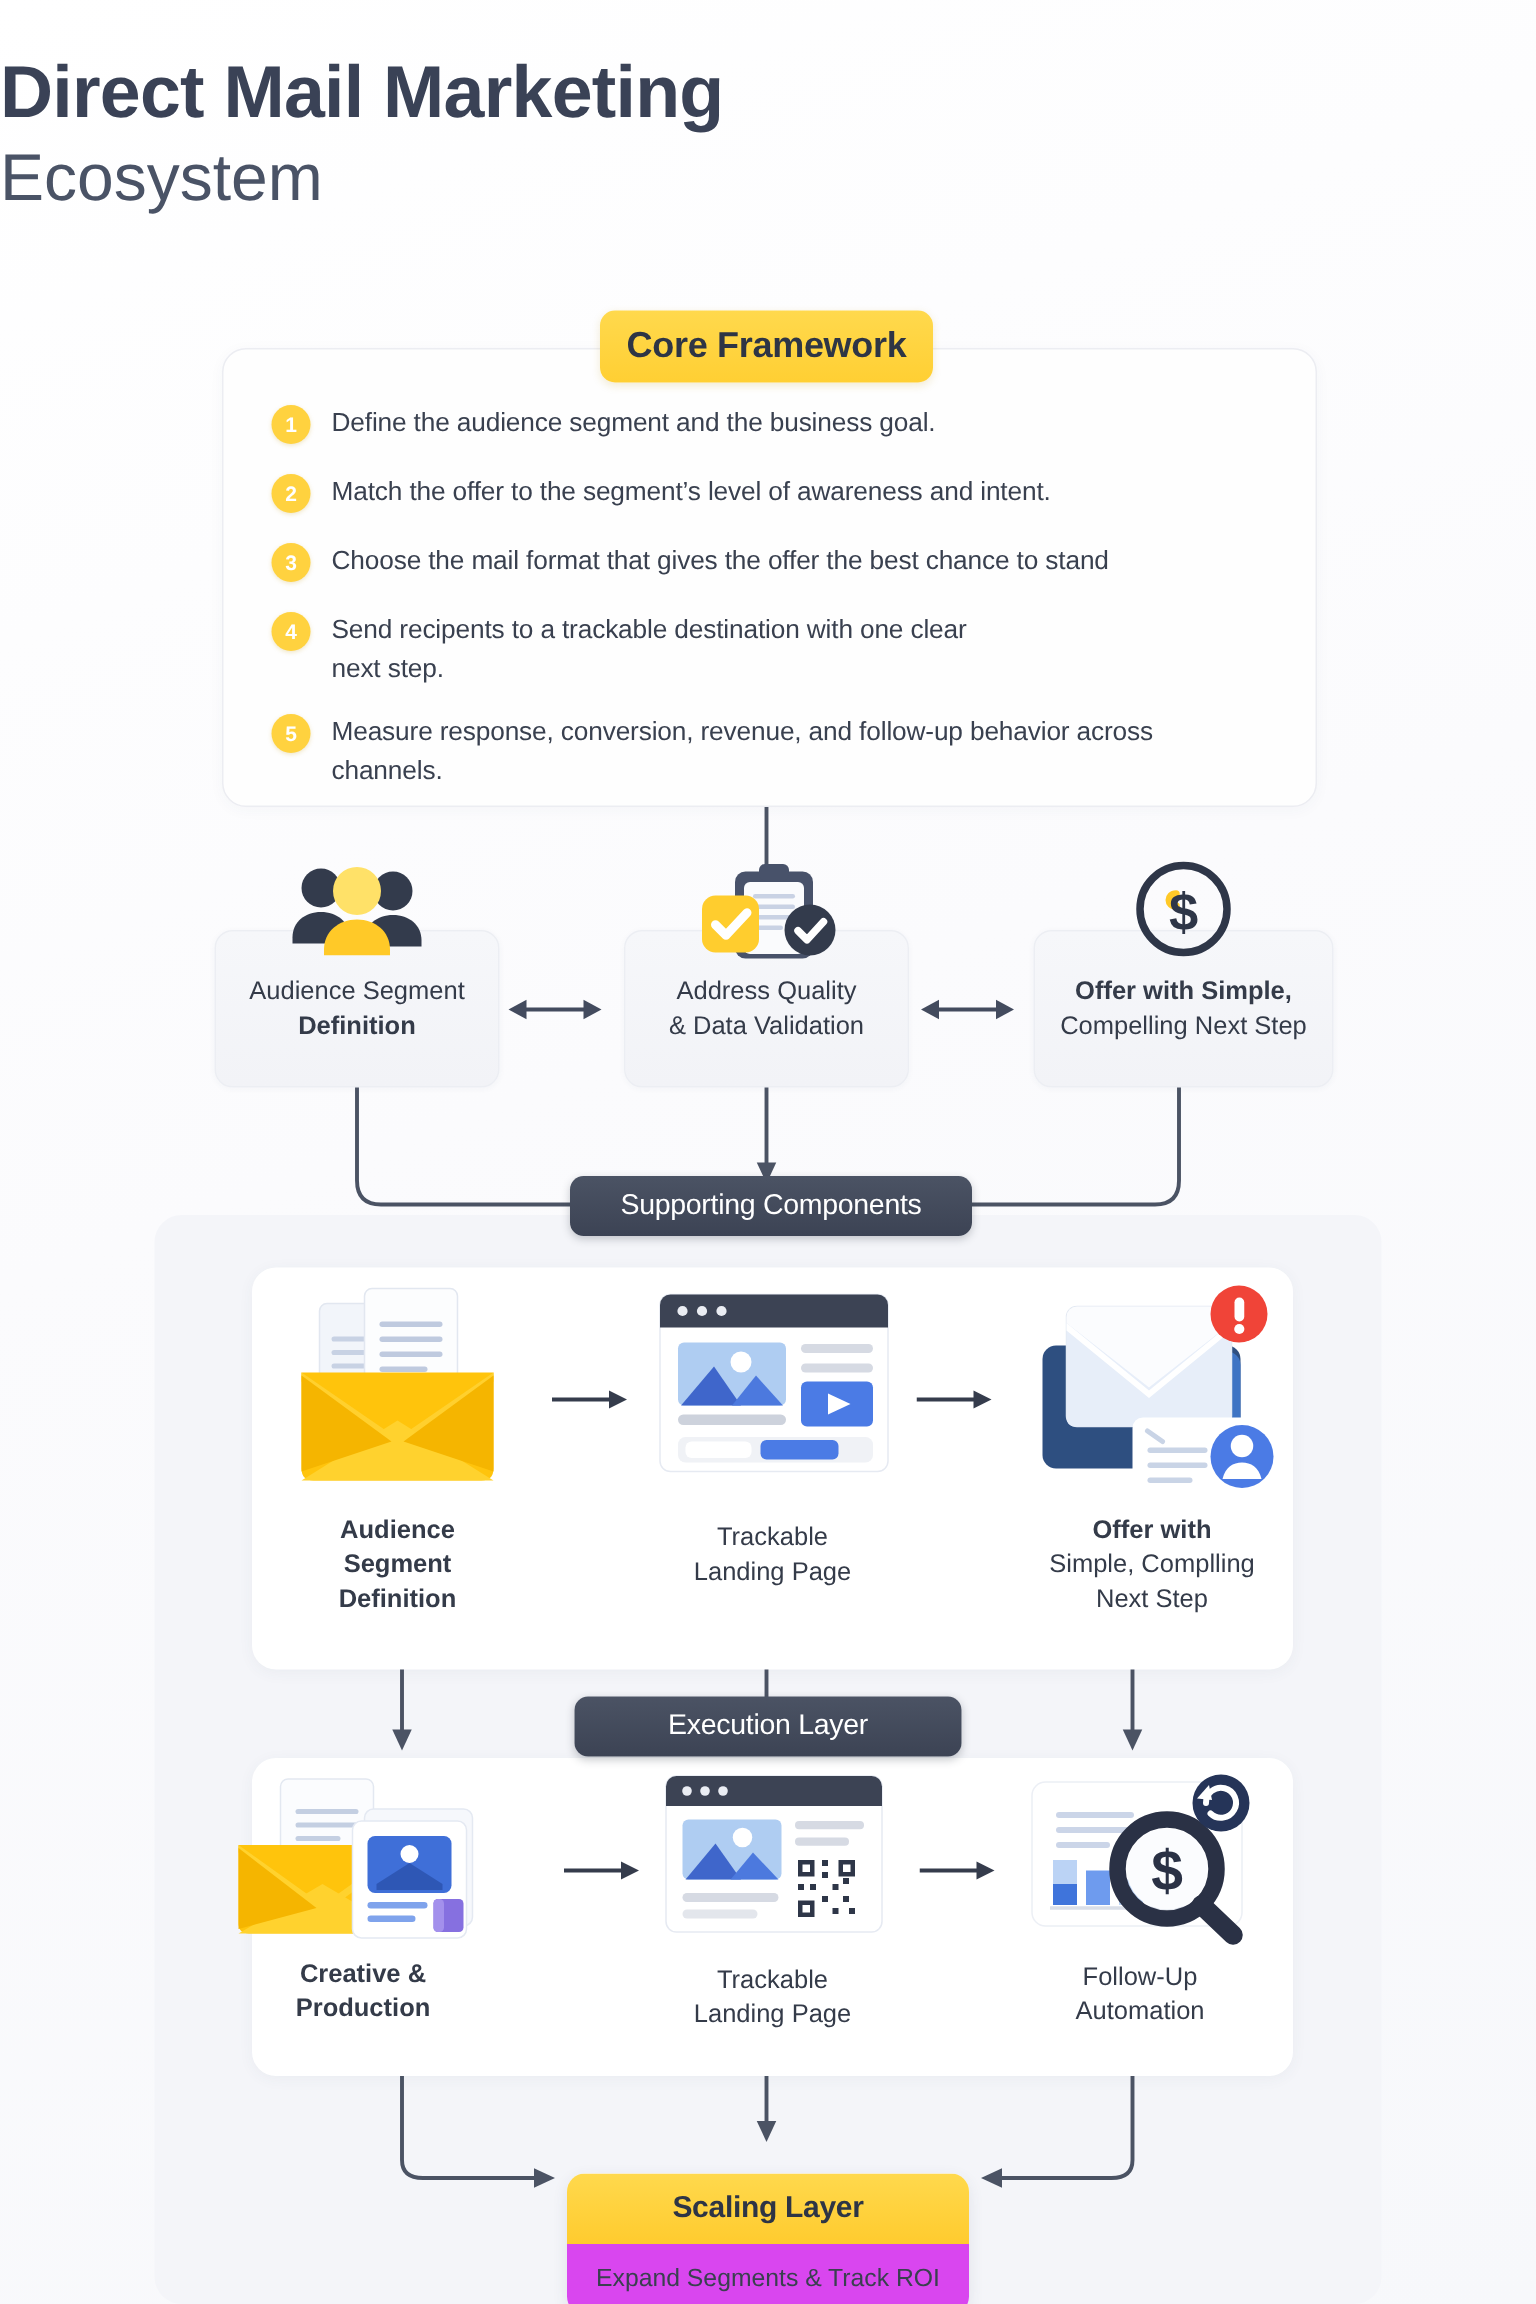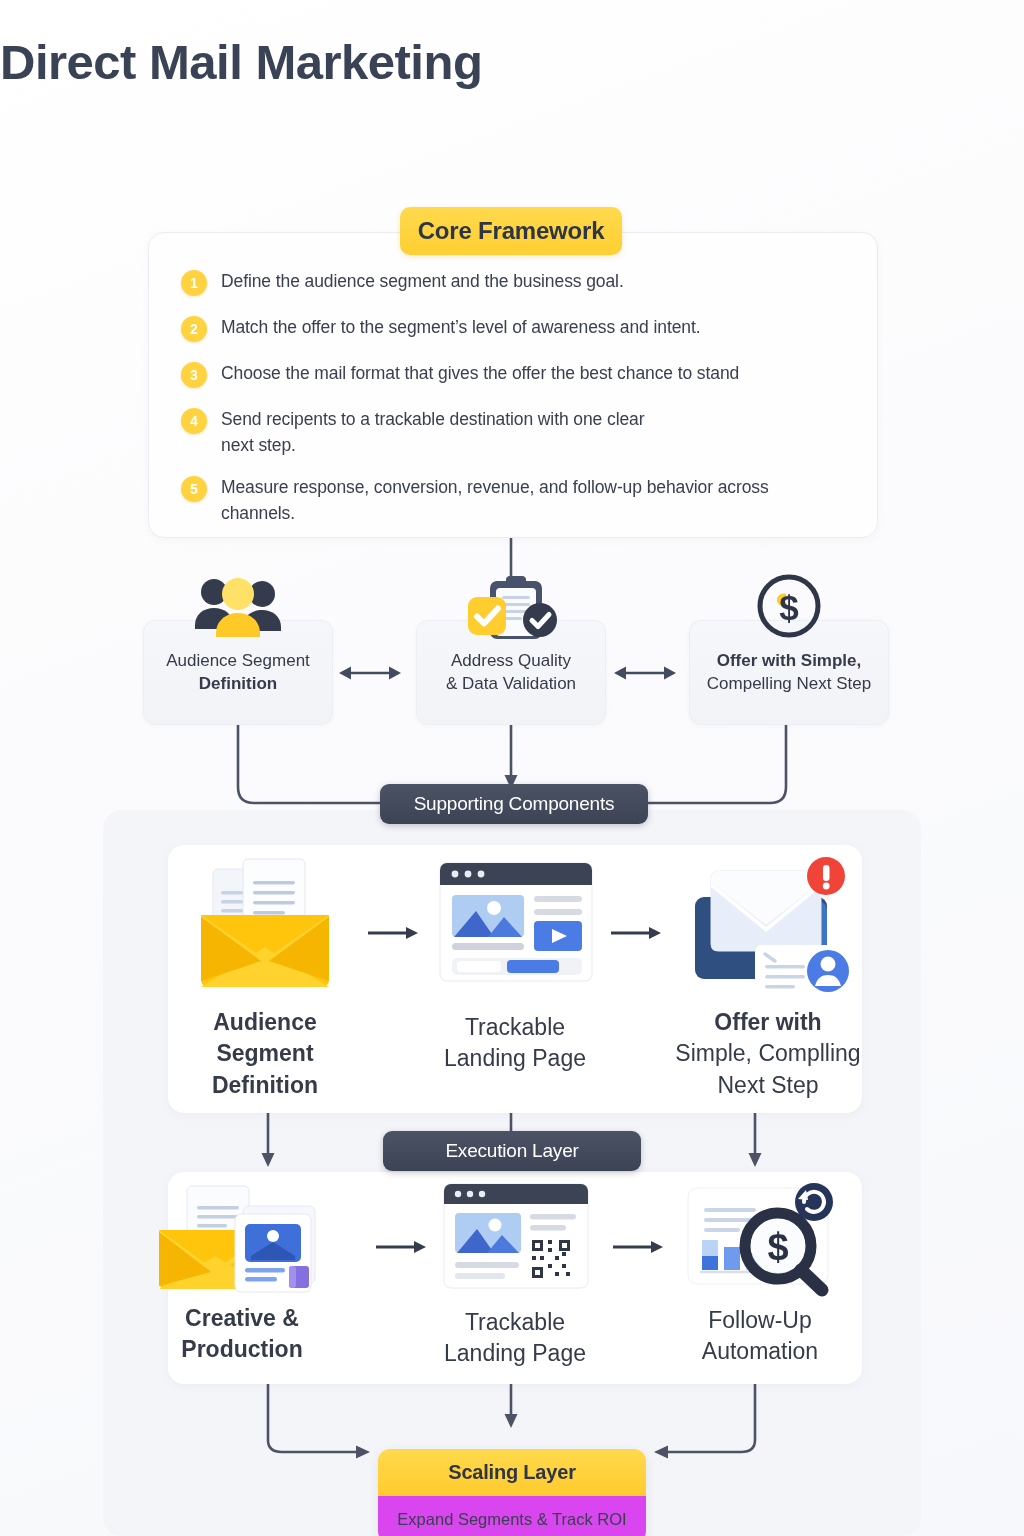--- a/index.html
+++ b/index.html
@@ -95,21 +95,21 @@
 
   .inner-card {
     position:absolute; left:168px; width:694px;
     background:#ffffff; border-radius:16px;
     box-shadow: 0 2px 10px rgba(60,70,100,0.05);
   }
   #inner-support { top:845px; height:268px; }
   #inner-exec    { top:1172px; height:212px; }
 
   .col { position:absolute; width:200px; text-align:center; }
-  .col .cap { font-size:23px; color:#343b49; line-height:1.36; }
+  .col .cap { font-size:17px; color:#343b49; line-height:1.36; }
   .col .cap b { font-weight:700; }
 
   .h-arrow { position:absolute; color:#353c4c; }
 
   
   #scaling {
     position:absolute; left:378px; top:1449px; width:268px;
     border-radius:12px; overflow:hidden;
     box-shadow: 0 3px 10px rgba(60,70,100,0.10);
     background:#ffffff;
@@ -126,20 +126,21 @@
 
   svg.connector { position:absolute; overflow:visible; pointer-events:none; }
 </style>
 </head>
 <body>
 
 <div class="page">
 
   <div class="title-wrap">
     <div class="title-main">Direct Mail Marketing</div>
+    <div class="title-sub">Ecosystem</div>
   </div>
 
   <div class="core-chip">Core Framework</div>
   <div class="core-panel">
     <div class="core-list">
       <div class="core-item">
         <div class="num">1</div>
         <div class="core-text">Define the audience segment and the business goal.</div>
       </div>
       <div class="core-item">

